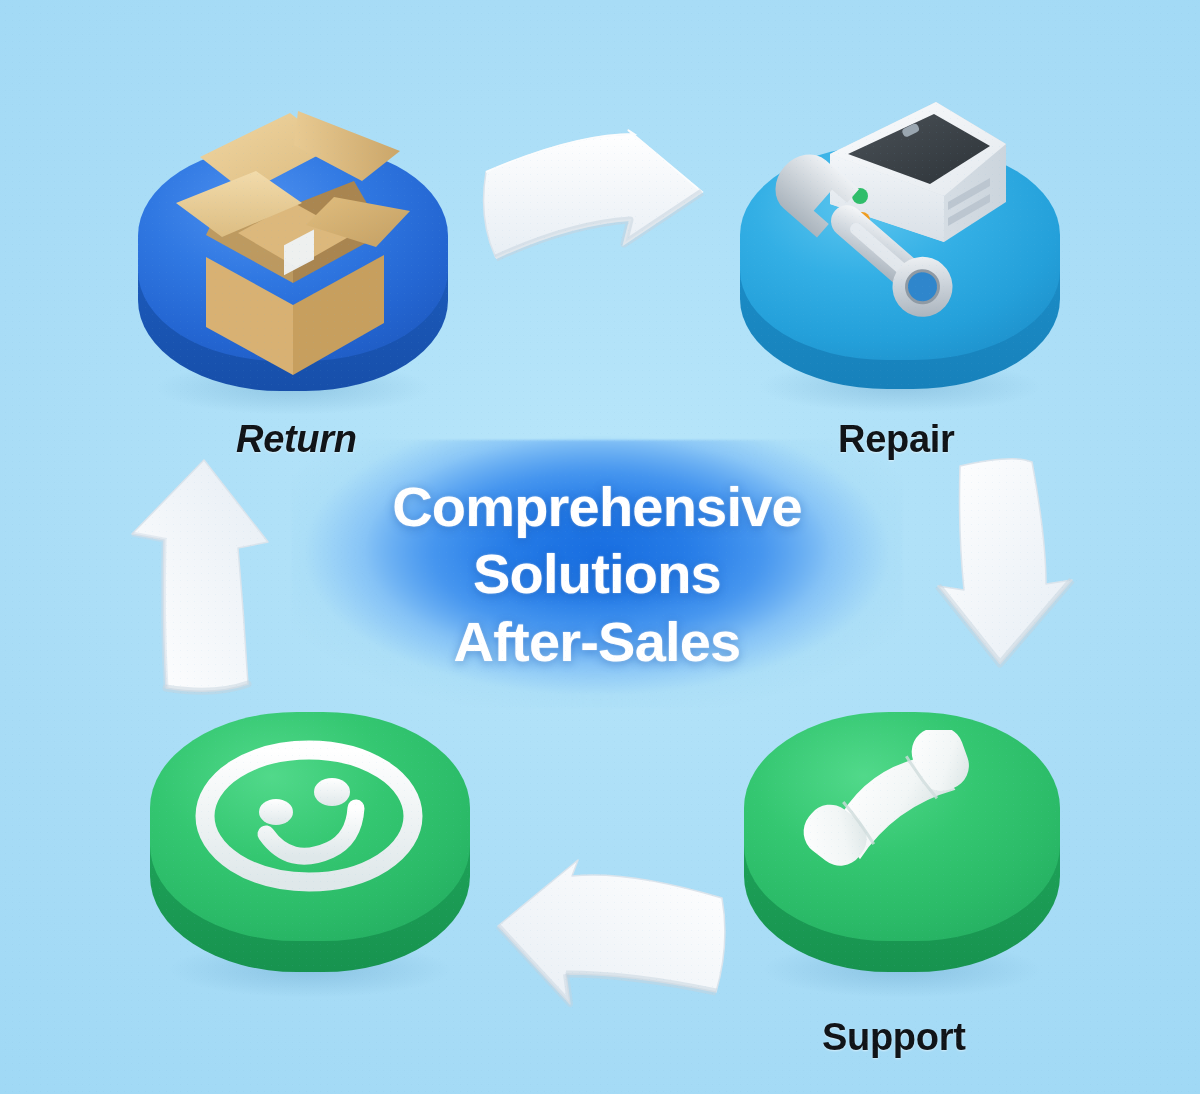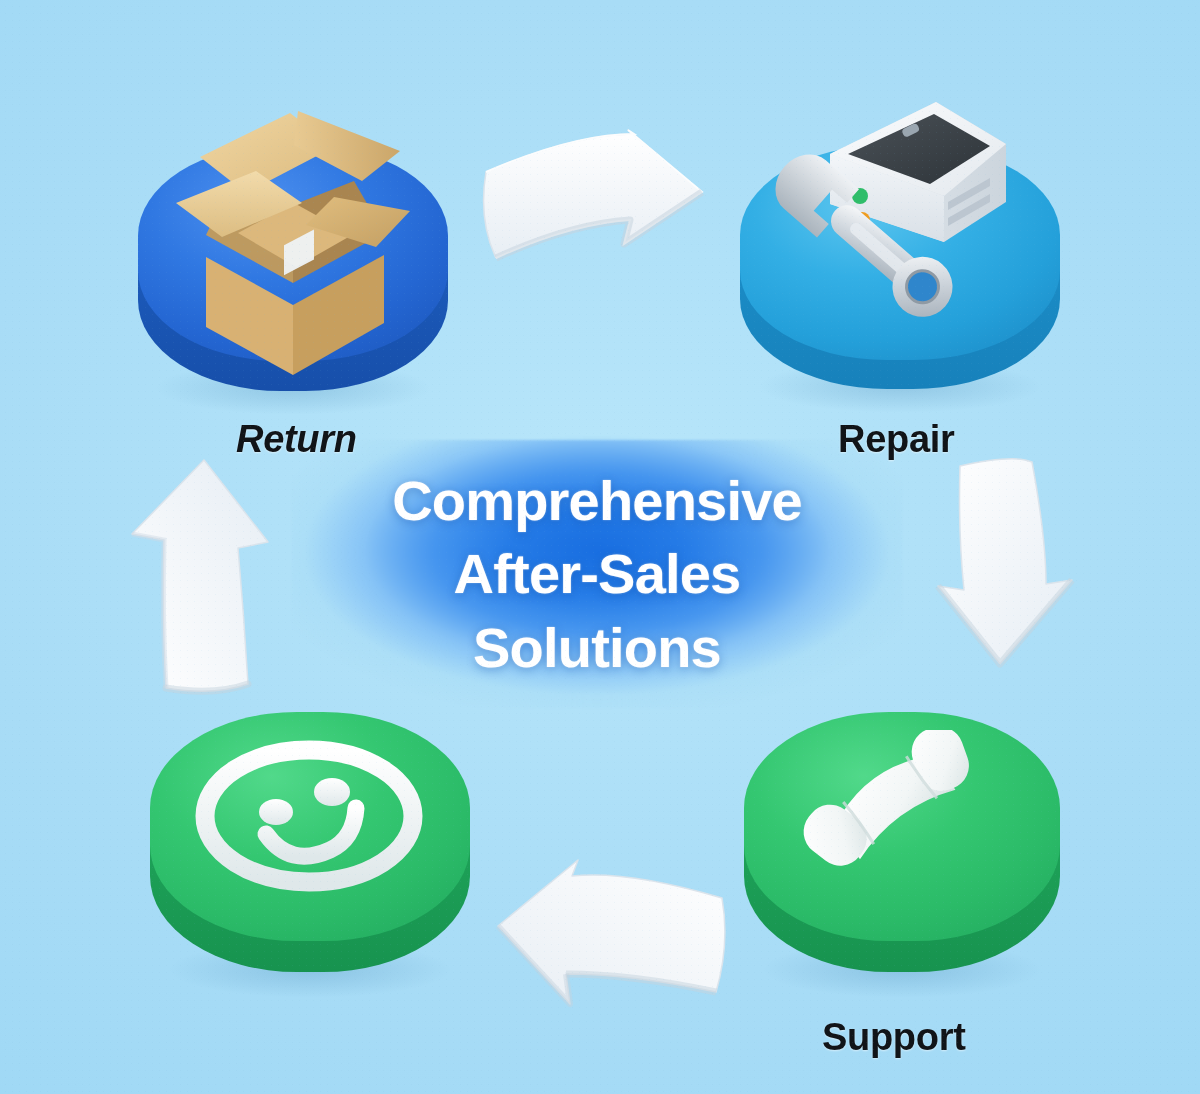--- a/index.html
+++ b/index.html
@@ -56,21 +56,21 @@
     background:
       radial-gradient(ellipse 48% 52% at 50% 40%, rgba(24,110,225,.55) 0%, rgba(40,130,235,.25) 50%, rgba(40,130,235,0) 78%);
   }
   .title {
     position: absolute;
     inset: 0;
     display: flex;
     flex-direction: column;
     align-items: center;
     justify-content: center;
-    gap: 14px;
+    gap: 8px;
     z-index: 4;
   }
   .title .line {
     color: #ffffff;
     font-weight: 800;
     font-size: 56px;
     line-height: 1.06;
     letter-spacing: -0.8px;
     white-space: nowrap;
     text-shadow: 0 2px 10px rgba(20,80,170,.42), 0 0 2px rgba(255,255,255,.55);
@@ -155,22 +155,22 @@
 </style>
 </head>
 <body>
 
 <div id="infographic">
 
   <div class="center-panel">
     <div class="center-glow"></div>
     <div class="title">
       <div class="line">Comprehensive</div>
+      <div class="line">Solutions</div>
       <div class="line">After-Sales</div>
-      <div class="line">Solutions</div>
     </div>
   </div>
 
   <div class="node n-return" style="left:128px; top:140px; width:330px; height:270px;">
     <div class="disc">
       <div class="side"></div>
       <div class="top"></div>
     </div>
 
     <div class="art" style="left:10px; top:-55px; width:310px; height:290px;">

